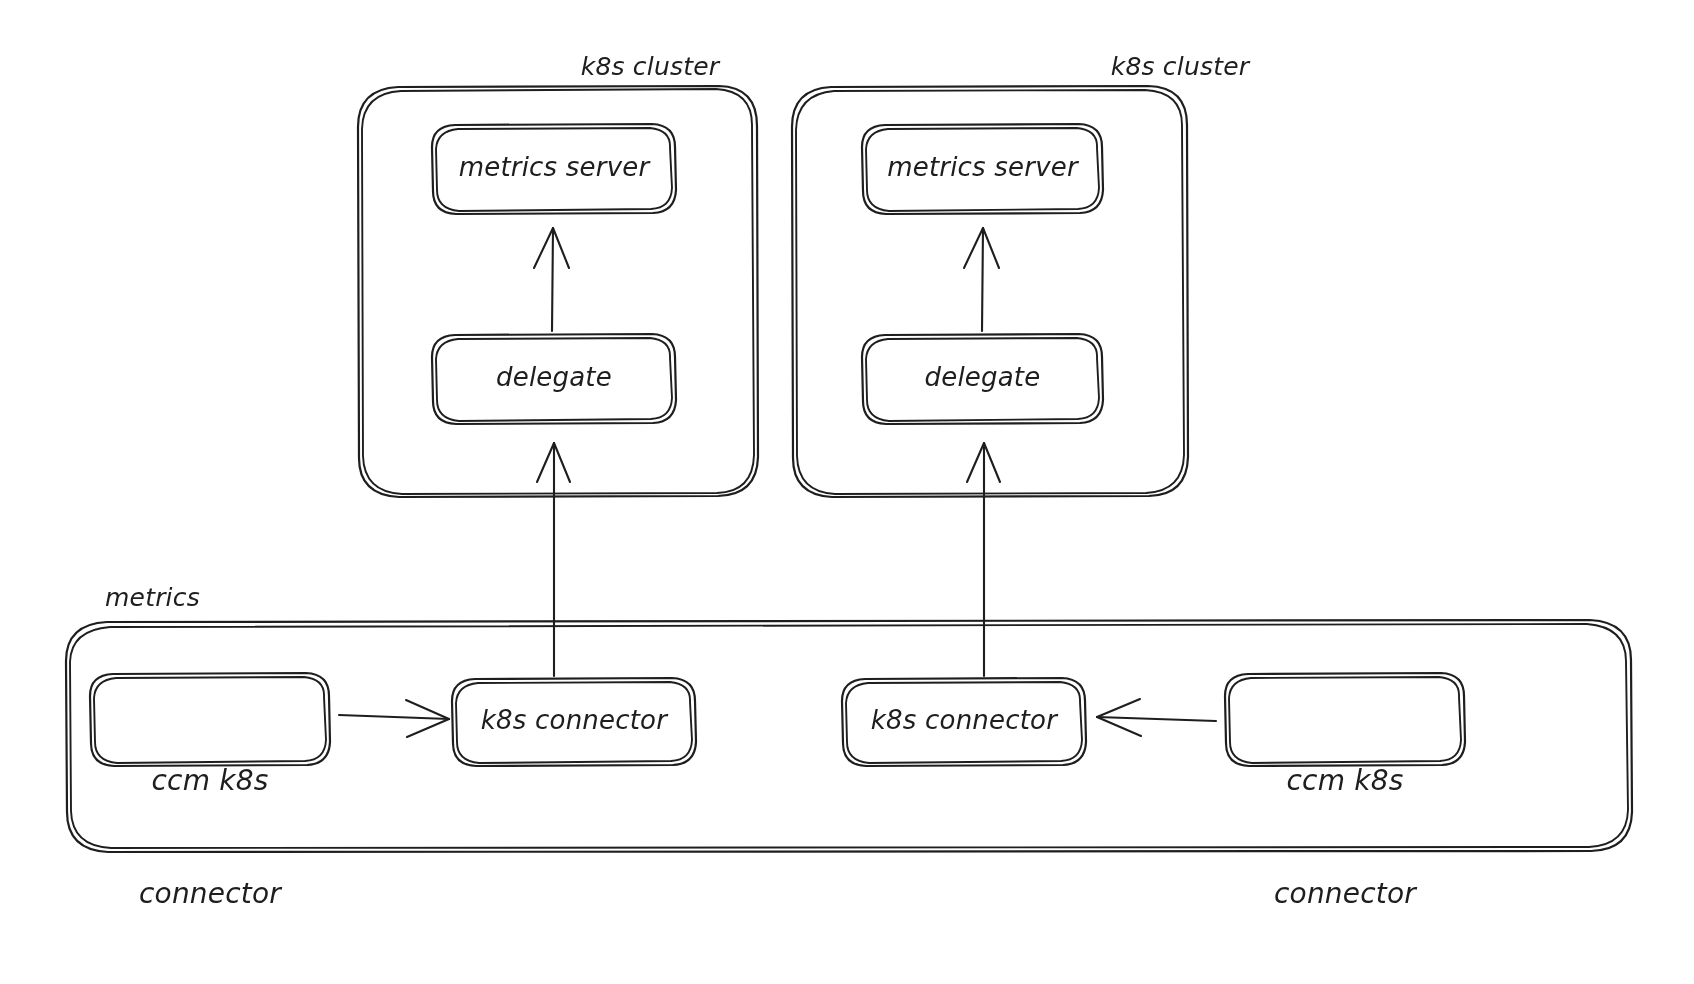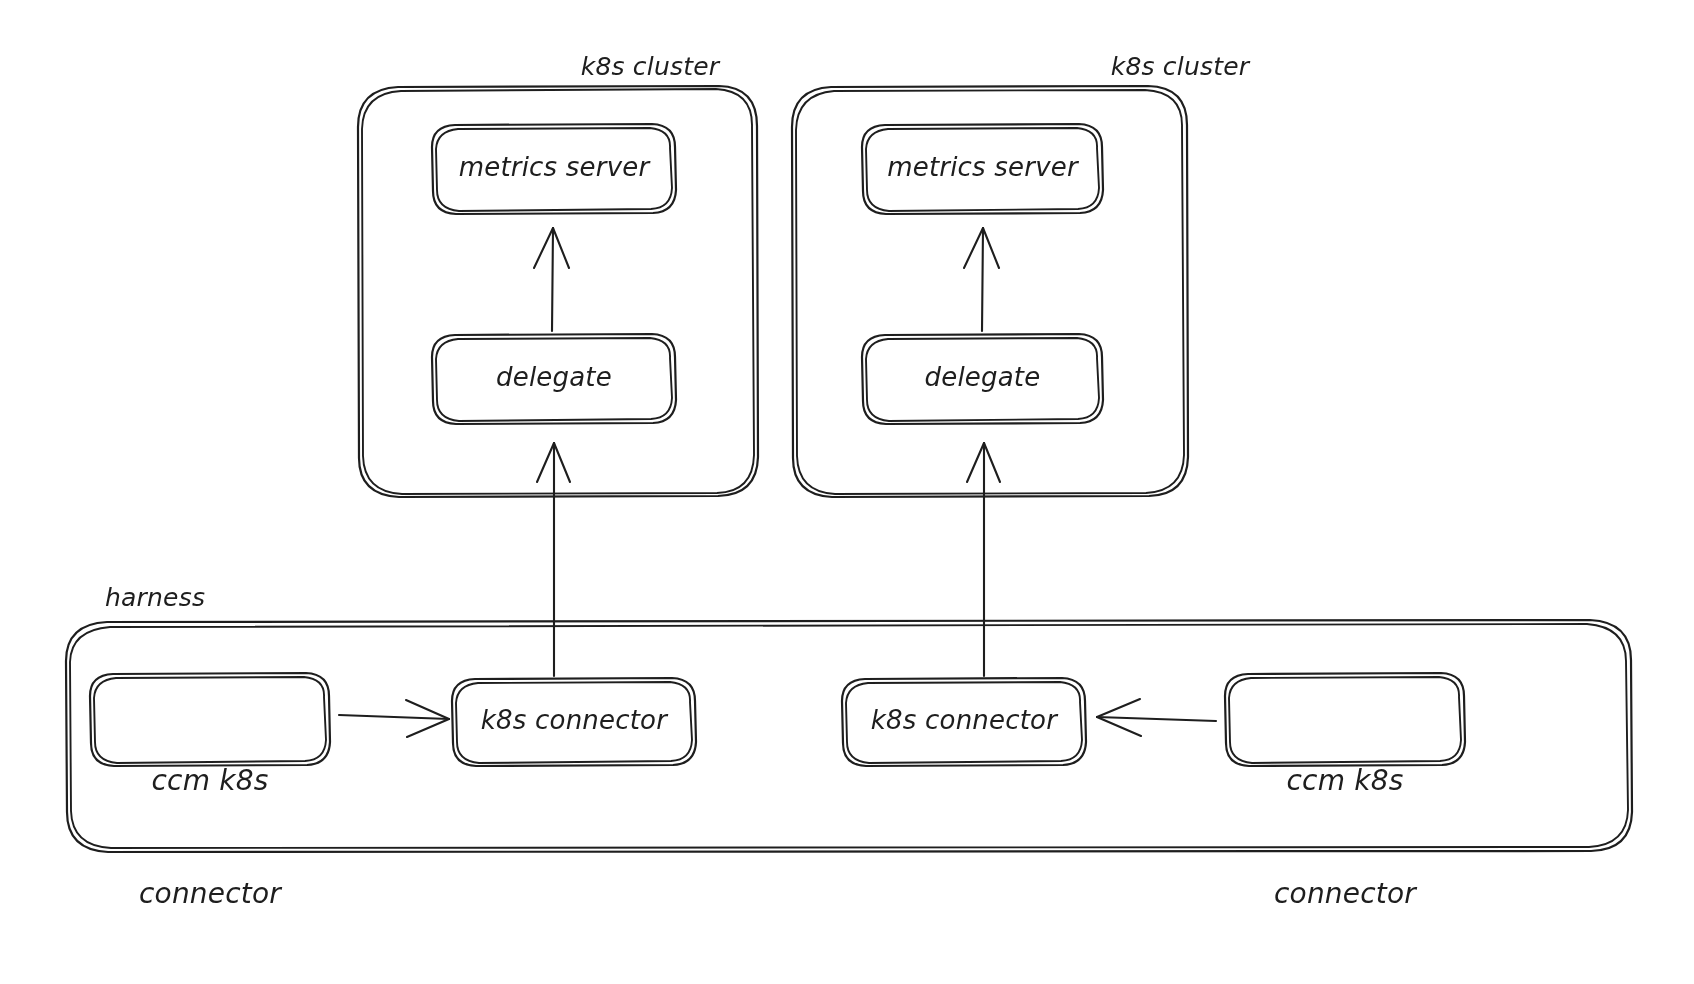--- a/index.html
+++ b/index.html
@@ -147,21 +147,21 @@
       <path class="a" d="M 1216,721 L 1097,717"></path>
       <path class="a" d="M 1097,717 L 1140,699"></path>
       <path class="a" d="M 1097,717 L 1141,736"></path>
     </g>
   </svg>
 
   <div class="lbl group-label" style="left:540px; top:52px; width:220px;">k8s cluster</div>
 
   <div class="lbl group-label" style="left:1070px; top:52px; width:220px;">k8s cluster</div>
 
-  <div class="lbl group-label" style="left:105px; top:583px; width:200px; text-align:left;">harness</div>
+  <div class="lbl group-label" style="left:105px; top:583px; width:200px; text-align:left;">metrics</div>
 
   <div class="lbl node-label" style="left:432px; top:152px; width:244px;">metrics server</div>
 
   <div class="lbl node-label" style="left:432px; top:362px; width:244px;">delegate</div>
 
   <div class="lbl node-label" style="left:862px; top:152px; width:241px;">metrics server</div>
 
   <div class="lbl node-label" style="left:862px; top:362px; width:241px;">delegate</div>
 
   <div class="lbl node-label two-line" style="left:90px; top:686px; width:240px;">

